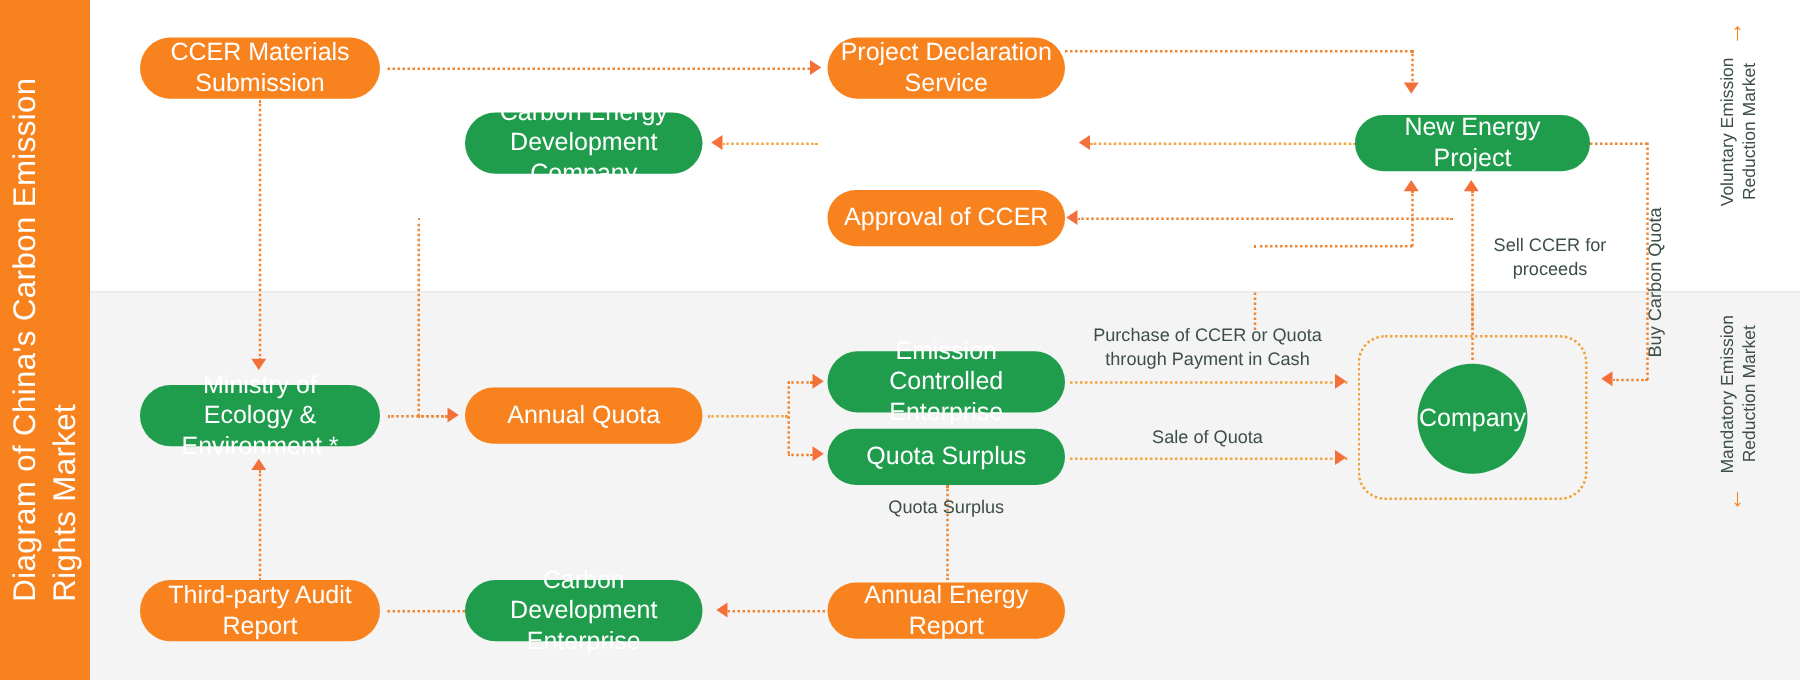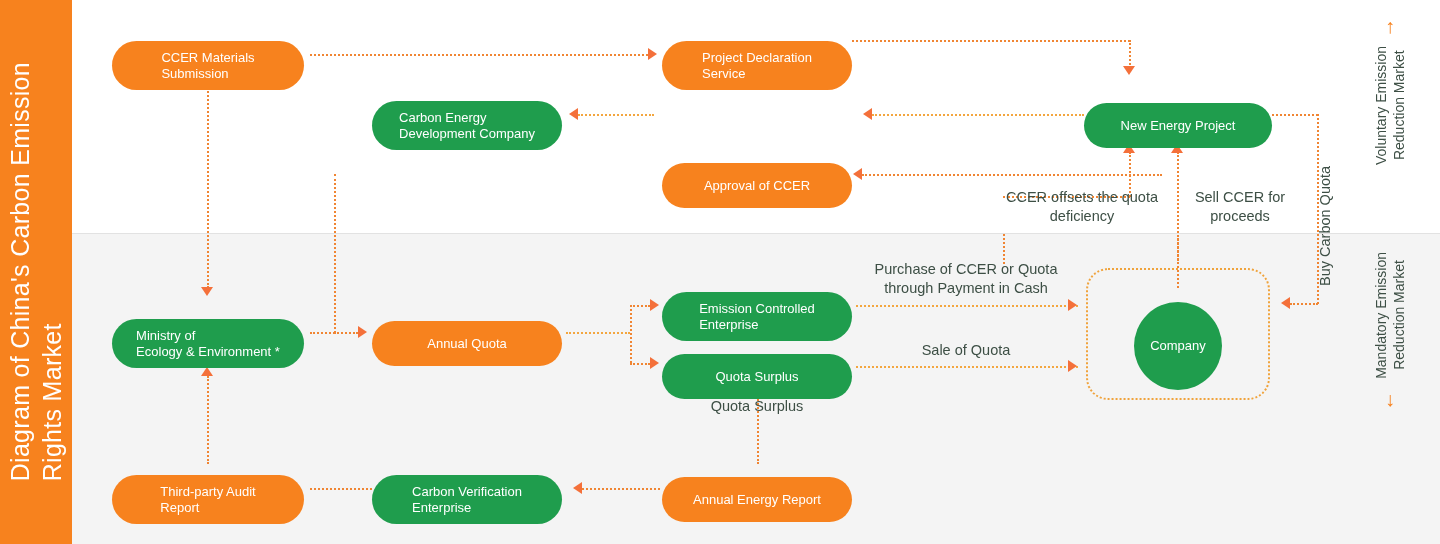--- a/index.html
+++ b/index.html
@@ -52,29 +52,29 @@
   .market-voluntary{left:1360px;top:16px;}
   .market-mandatory{left:1360px;top:252px;}
   .market-arrow{color:#f7821e;font-size:20px;line-height:1;}
   .market-arrow.up{margin-bottom:10px;}
   .market-arrow.down{margin-top:10px;}
 
   
   .node{
     position:absolute;
     display:flex;align-items:center;justify-content:center;
+    text-align:center;
     border-radius:32px;
     color:#ffffff;
-    font-size:13px;
+    font-size:20px;
     line-height:1.22;
     white-space:pre-line;
     padding:0 10px;
     box-sizing:border-box;
     z-index:6;
-    margin-top:11px;
   }
   .node.orange{background:#f7821e;}
   .node.green{background:#1f9d4d;}
 
   .node.circle{border-radius:50%;padding:0;}
 
   
   .dash-box{
     position:absolute;
     border:2px dotted #f0a33c;
@@ -208,26 +208,24 @@
   <div class="node green" style="left:112px;top:308px;width:192px;height:49px;">Ministry of
 Ecology &amp; Environment *</div>
   <div class="node orange" style="left:372px;top:310px;width:190px;height:45px;">Annual Quota</div>
   <div class="node green" style="left:662px;top:281px;width:190px;height:49px;">Emission Controlled
 Enterprise</div>
   <div class="node green" style="left:662px;top:343px;width:190px;height:45px;">Quota Surplus</div>
   <div class="node green circle" style="left:1134px;top:291px;width:88px;height:88px;">Company</div>
 
   <div class="node orange" style="left:112px;top:464px;width:192px;height:49px;">Third-party Audit
 Report</div>
-  <div class="node green" style="left:372px;top:464px;width:190px;height:49px;">Carbon Verification
+  <div class="node green" style="left:372px;top:464px;width:190px;height:49px;">Carbon Development
 Enterprise</div>
   <div class="node orange" style="left:662px;top:466px;width:190px;height:45px;">Annual Energy Report</div>
 
-  <div class="clabel" style="left:968px;top:188px;width:228px;">CCER offsets the quota
-deficiency</div>
   <div class="clabel" style="left:1186px;top:188px;width:108px;">Sell CCER for
 proceeds</div>
   <div class="clabel vert" style="left:1316px;top:136px;height:150px;">Buy Carbon Quota</div>
 
   <div class="clabel" style="left:657px;top:397px;width:200px;">Quota Surplus</div>
   <div class="clabel" style="left:852px;top:260px;width:228px;">Purchase of CCER or Quota
 through Payment in Cash</div>
   <div class="clabel" style="left:866px;top:341px;width:200px;">Sale of Quota</div>
 
   <div class="market market-voluntary">

